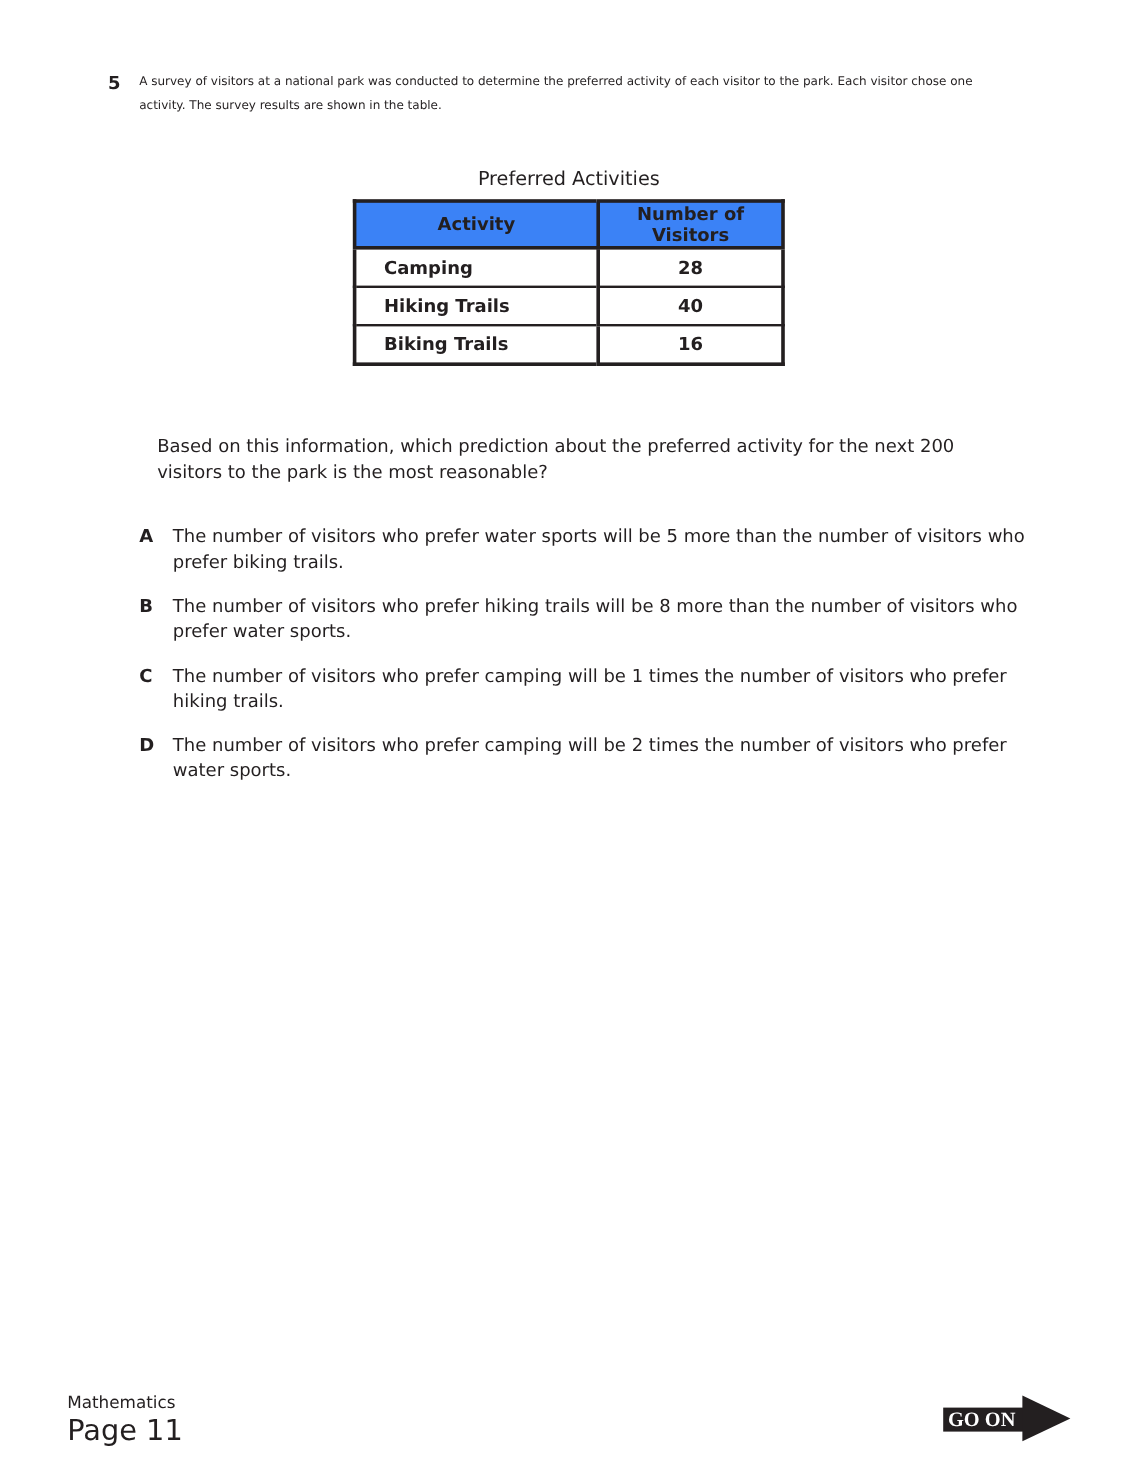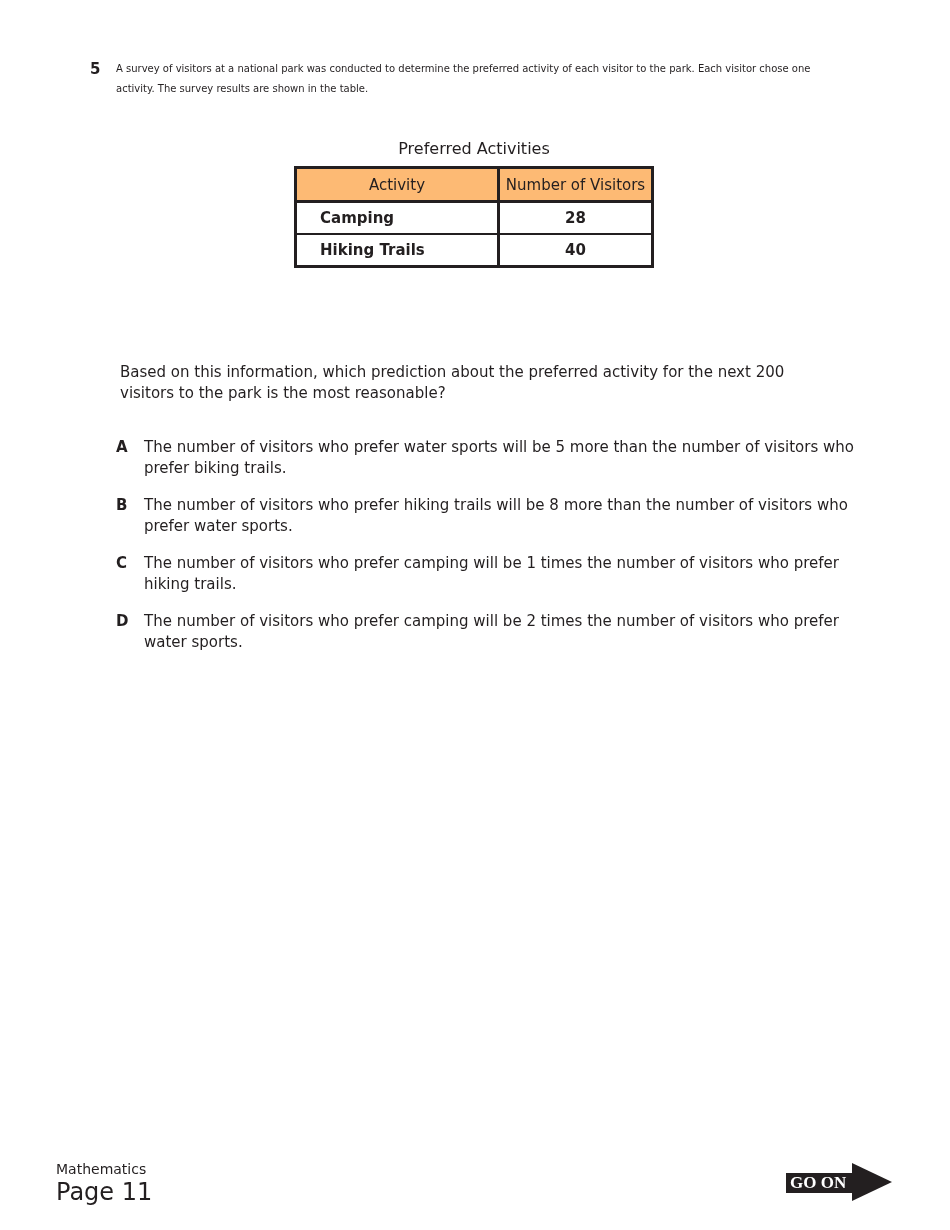--- a/index.html
+++ b/index.html
@@ -57,40 +57,40 @@
   }
   table.activities th,
   table.activities td {
     height: 30px;
     padding: 0;
     border-top: 2px solid #231f20;
     border-bottom: 2px solid #231f20;
     font-weight: bold;
   }
   table.activities th {
-    background: #fdba74;
-    font-weight: normal;
+    background: #3b82f6;
+    font-weight: bold;
     text-align: center;
     height: 31px;
     border-bottom: 3px solid #231f20;
   }
   table.activities .col-activity {
     width: 177px;
     border-right: 3px solid #231f20;
   }
   table.activities td.col-activity {
     text-align: left;
     padding-left: 23px;
   }
   table.activities td.col-count {
     text-align: center;
   }
   .prompt {
     position: absolute;
-    left: 120px;
+    left: 131px;
     top: 362px;
     width: 700px;
     font-size: 15px;
     line-height: 21px;
   }
   .choices {
     position: absolute;
     left: 116px;
     top: 421px;
     width: 740px;
@@ -184,20 +184,24 @@
   </thead>
   <tbody>
     <tr>
       <td class="col-activity">Camping</td>
       <td class="col-count">28</td>
     </tr>
     <tr>
       <td class="col-activity">Hiking Trails</td>
       <td class="col-count">40</td>
     </tr>
+    <tr>
+      <td class="col-activity">Biking Trails</td>
+      <td class="col-count">16</td>
+    </tr>
   </tbody>
 </table>
 
 <div class="prompt">Based on this information, which prediction about the preferred activity for the next 200 visitors to the park is the most reasonable?</div>
 
 <div class="choices">
   <div class="choice">
     <span class="choice-letter">A</span>
     <span class="choice-text">The number of visitors who prefer water sports will be 5 more than the number of visitors who prefer biking trails.</span>
   </div>

